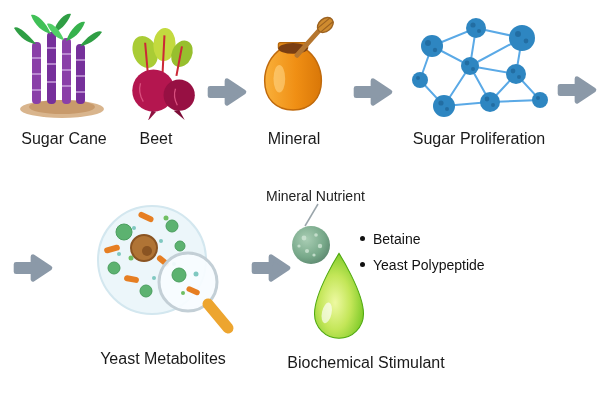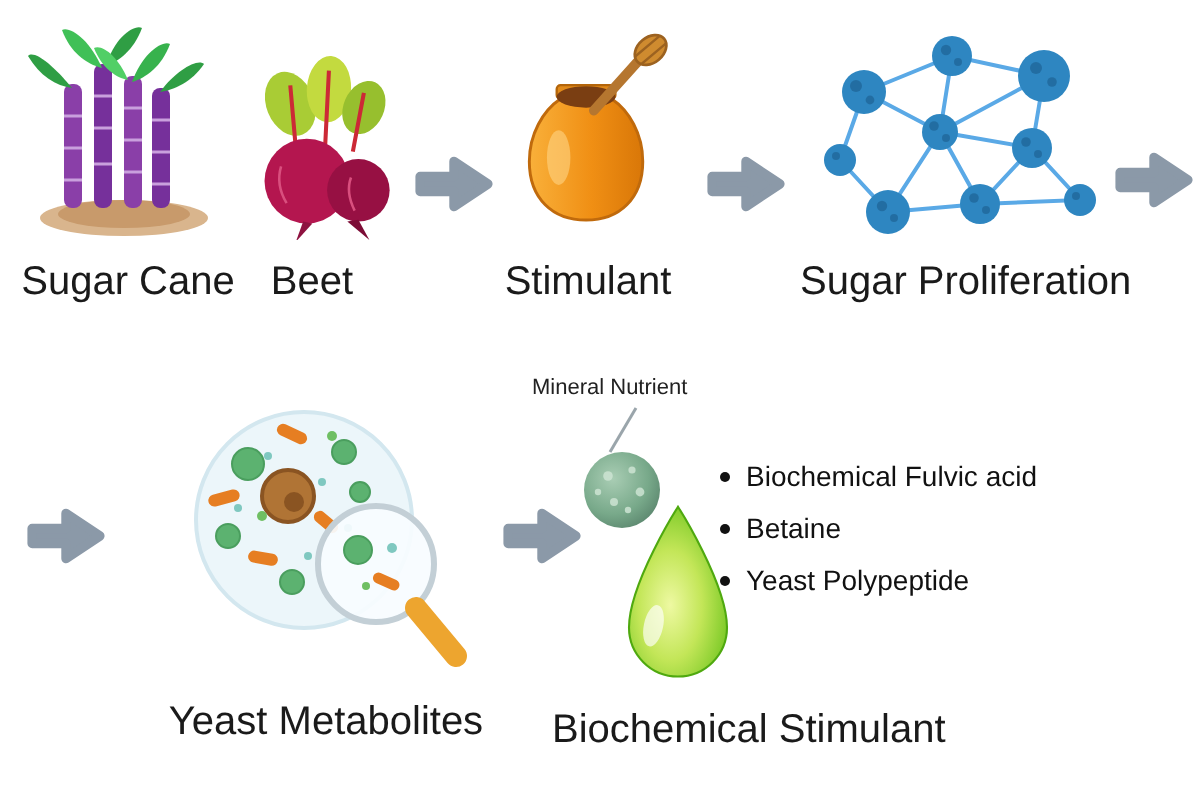--- a/index.html
+++ b/index.html
@@ -1,21 +1,21 @@
 <!DOCTYPE html>
 <html><head>
 <meta charset="utf-8">
 <style>
   * { margin:0; padding:0; box-sizing:border-box; }
   html,body { background:#ffffff; }
   body { font-family:"Liberation Sans", sans-serif; }
   .canvas { position:relative; width:600px; height:400px; background:#ffffff; overflow:hidden; }
   .abs { position:absolute; }
-  .stage-label { font-size:20px; font-weight:400; color:#1a1a1a; text-align:center; white-space:nowrap; }
-  .small-label { font-size:11px; color:#222; white-space:nowrap; }
+  .stage-label { font-size:16px; font-weight:400; color:#1a1a1a; text-align:center; white-space:nowrap; }
+  .small-label { font-size:14px; color:#222; white-space:nowrap; }
   .bullets { width:210px; }
   .bullet-item { display:flex; align-items:center; gap:8px; height:15px; margin-bottom:11px; }
   .dot { width:5px; height:5px; border-radius:50%; background:#111; flex:0 0 auto; }
   .bullet-text { font-size:14px; color:#111; white-space:nowrap; }
   .gaba-prefix { font-weight:700; font-size:15px; }
 </style>
 </head>
 <body>
 
 <div class="canvas">
@@ -119,21 +119,21 @@
         <circle cx="134" cy="84" r="2"></circle>
     </g>
   </svg>
 
   <svg class="abs" style="left:556px;top:74px" width="42" height="32" viewBox="0 0 44 34">
     <path d="M4 13 h18 v-8 L40 17 L22 29 v-8 H4 z" fill="#8b99a8" stroke="#8b99a8" stroke-width="5" stroke-linejoin="round" stroke-linecap="round"></path>
   </svg>
 
   <div class="abs stage-label" style="left:8px;top:130px;width:112px">Sugar Cane</div>
   <div class="abs stage-label" style="left:118px;top:130px;width:76px">Beet</div>
-  <div class="abs stage-label" style="left:240px;top:130px;width:108px">Stimulant</div>
+  <div class="abs stage-label" style="left:240px;top:130px;width:108px">Mineral</div>
   <div class="abs stage-label" style="left:400px;top:130px;width:158px">Sugar Proliferation</div>
 
   <svg class="abs" style="left:12px;top:252px" width="42" height="32" viewBox="0 0 44 34">
     <path d="M4 13 h18 v-8 L40 17 L22 29 v-8 H4 z" fill="#8b99a8" stroke="#8b99a8" stroke-width="5" stroke-linejoin="round" stroke-linecap="round"></path>
   </svg>
 
   <svg class="abs" style="left:86px;top:196px" width="152" height="146" viewBox="0 0 152 146">
     <circle cx="66" cy="64" r="54" fill="#ecf6fa" stroke="#d3e7ef" stroke-width="2"></circle>
     <g>
       <g fill="#5cb270" stroke="#4a9e5e" stroke-width="1">
@@ -211,24 +211,20 @@
           <stop offset="1" stop-color="#5cb116"></stop>
       </radialGradient>
     </defs>
     <path d="M40 4 C40 4 12 48 12 73 A28 28 0 0 0 68 73 C68 48 40 4 40 4 Z" fill="url(#dropGrad)" stroke="#4fa90f" stroke-width="1.2"></path>
     <ellipse cx="26" cy="72" rx="5.5" ry="12" fill="#ffffff" opacity="0.65" transform="rotate(12 26 72)"></ellipse>
   </svg>
 
   <div class="abs bullets" style="left:360px;top:231px">
     <div class="bullet-item">
       <span class="dot"></span>
-      <span class="bullet-text"><span class="gaba-prefix"></span><span>Biochemical Fulvic acid</span></span>
-    </div>
-    <div class="bullet-item">
-      <span class="dot"></span>
       <span class="bullet-text"><span class="gaba-prefix"></span><span>Betaine</span></span>
     </div>
     <div class="bullet-item">
       <span class="dot"></span>
       <span class="bullet-text"><span class="gaba-prefix"></span><span>Yeast Polypeptide</span></span>
     </div>
   </div>
 
   <div class="abs stage-label" style="left:78px;top:350px;width:170px">Yeast Metabolites</div>
   <div class="abs stage-label" style="left:276px;top:354px;width:180px">Biochemical Stimulant</div>

